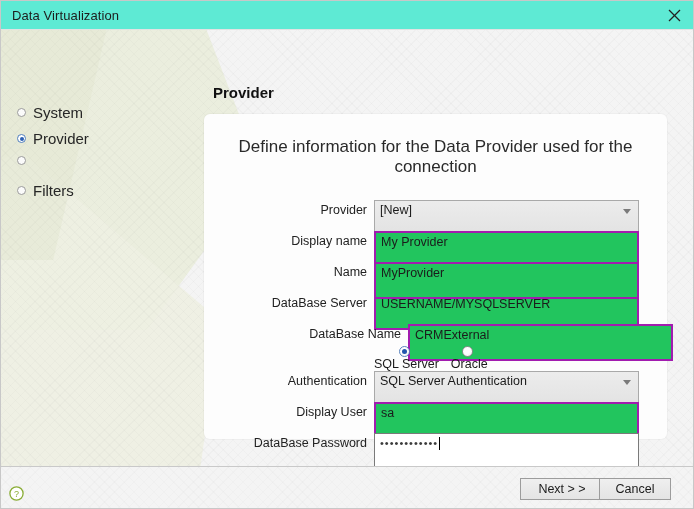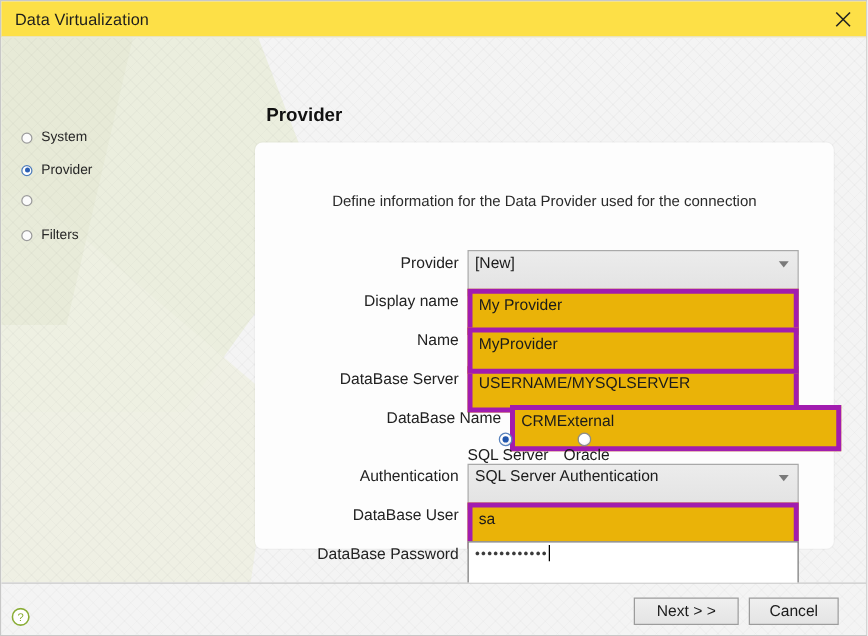--- a/index.html
+++ b/index.html
@@ -24,21 +24,21 @@
     background: #f4f4f4;
     overflow: hidden;
   }
 
   
   #titlebar {
     position: absolute;
     left: 0; top: 0;
     width: 692px;
     height: 29px;
-    background: #fde047;
+    background: #5eead4;
     border-bottom: 1px solid #e3e3e3;
     box-sizing: border-box;
     text-decoration: underline;
   }
   #title-text {
     position: absolute;
     left: 11px;
     top: 7px;
     font-size: 13px;
     color: #1d1d1d;
@@ -137,21 +137,21 @@
   }
   .nav-item.selected .nav-radio::after {
     content: "";
     position: absolute;
     left: 1.5px; top: 1.5px;
     width: 4px; height: 4px;
     border-radius: 50%;
     background: #2b5fb4;
   }
   .nav-label {
-    font-size: 11px;
+    font-size: 15px;
     color: #262626;
   }
 
   
   #page-title {
     position: absolute;
     left: 212px;
     top: 54px;
     font-size: 15px;
     font-weight: bold;
@@ -166,24 +166,24 @@
     width: 463px;
     height: 325px;
     background: #fdfdfd;
     border-radius: 6px;
     box-shadow: 0 0 0 1px rgba(0,0,0,0.025);
     z-index: 3;
   }
   #panel-desc {
     position: absolute;
     left: 0;
-    top: 40px;
+    top: 23px;
     width: 463px;
     text-align: center;
-    font-size: 12px;
+    font-size: 17px;
     color: #2a2a2a;
   }
 
   
   .form-row {
     position: absolute;
     left: 0;
     width: 463px;
     height: 22px;
   }
@@ -202,22 +202,22 @@
     left: 170px;
     top: 0;
     width: 265px;
     height: 37px;
     box-sizing: border-box;
   }
   .f-input {
     width: 100%;
     height: 100%;
     box-sizing: border-box;
-    border: 4px solid #a21caf;
-    background: #eab308;
+    border: 2px solid #a21caf;
+    background: #22c55e;
     font-family: "Liberation Sans", sans-serif;
     font-size: 12.5px;
     color: #1b1b1b;
     padding: 0 5px;
     line-height: 19px;
     white-space: nowrap;
     overflow: hidden;
   }
   .f-input.focused {
     background: #ffffff;
@@ -345,21 +345,21 @@
     font-family: "Liberation Sans", sans-serif;
     font-size: 12.5px;
     color: #1b1b1b;
     display: flex;
     align-items: center;
     justify-content: center;
     cursor: pointer;
     white-space: nowrap;
   }
   #btn-back   { left: 435px; width: 72px; }
-  #btn-next   { left: 506px; width: 84px; }
+  #btn-next   { left: 519px; width: 84px; }
   #btn-cancel { left: 598px; width: 72px; }
 </style>
 </head>
 <body>
 
 <div id="window">
 
   <div id="titlebar">
     <div id="title-text">Data Virtualization</div>
     <div id="close-button">
@@ -452,21 +452,21 @@
         <div class="f-label">Authentication</div>
         <div class="f-control">
           <div class="f-select">
             <span>SQL Server Authentication</span>
             <span class="caret"></span>
           </div>
         </div>
       </div>
 
       <div class="form-row" style="top:288px;">
-        <div class="f-label">DataBase User</div>
+        <div class="f-label">Display User</div>
         <div class="f-control">
           <div class="f-input">sa</div>
         </div>
       </div>
 
       <div class="form-row" style="top:319px;">
         <div class="f-label">DataBase Password</div>
         <div class="f-control">
           <div class="f-input focused">
             <span class="pw-dots">••••••••••••</span><span class="caret-bar"></span>

